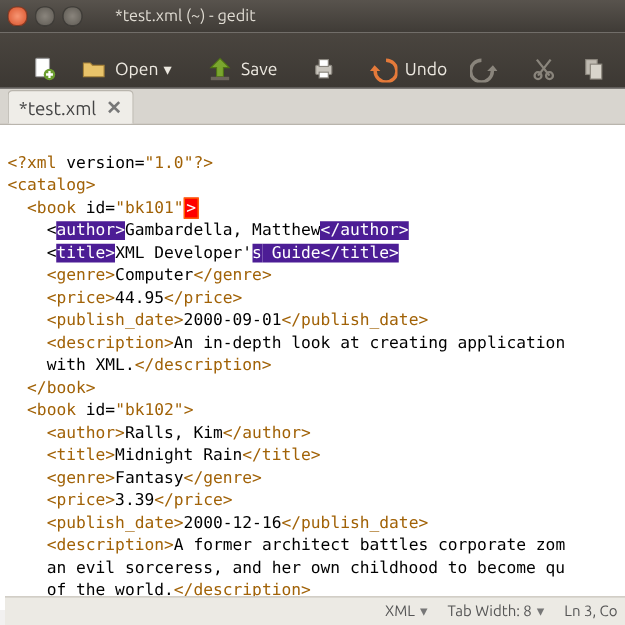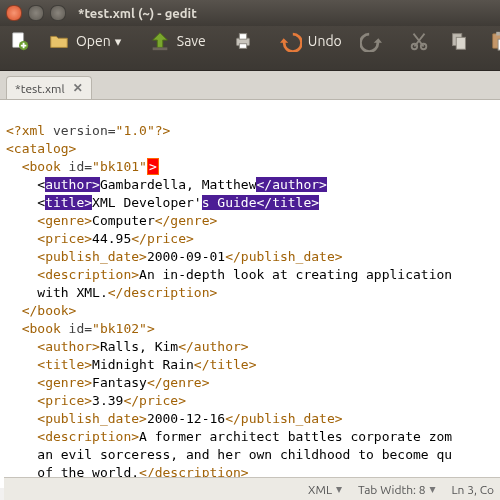--- a/index.html
+++ b/index.html
@@ -1,32 +1,32 @@
 <!DOCTYPE html>
 <html><head>
 <meta charset="utf-8">
 <style>
 html,body{margin:0;padding:0;font-family:"Ubuntu",Arial,sans-serif;font-size:13px;background:#f2f1f0;width:500px;height:500px;overflow:hidden}
 .titlebar{height:26px;background:linear-gradient(#58534d,#3f3b36);display:flex;align-items:center;padding:0 6px;color:#dfdbd2}
 .wbtn{width:14px;height:14px;border-radius:7px;margin-right:6px;display:inline-block;border:1px solid rgba(0,0,0,.4)}
 .wbtn.close{background:radial-gradient(#f79674,#d9532b)}
 .wbtn.min,.wbtn.max{background:radial-gradient(#8a857d,#5e5a53)}
-.title{margin-left:6px;font-weight:bold;font-size:13px;color:#dfdbd2}
-.toolbar{height:44px;background:linear-gradient(#4a453f,#3c3833);display:flex;align-items:flex-start;padding:0 0;border-bottom:1px solid #2b2724}
+.title{margin-left:20px;font-weight:normal;font-size:13px;color:#dfdbd2}
+.toolbar{height:44px;background:linear-gradient(#4a453f,#3c3833);display:flex;align-items:flex-end;padding:0 16px;border-bottom:1px solid #2b2724}
 .tbtn{display:flex;align-items:center;padding:4px 8px;color:#ece8e0;border-radius:4px;margin-right:2px;cursor:pointer}
 .tbtn .lbl{margin-left:6px;font-size:14px}
 .sep{width:1px;height:30px;background:#2b2724;margin:0 4px}
 .icon{width:22px;height:22px}
 .dd{width:8px;margin-left:4px;color:#ece8e0}
 .tabbar{height:28px;background:#d8d5cf;display:flex;align-items:flex-end;padding-left:6px;border-bottom:1px solid #b9b5ad}
-.tab{background:#efede8;border:1px solid #b9b5ad;border-bottom:none;border-radius:4px 4px 0 0;padding:4px 8px;display:flex;align-items:center;font-size:12px;color:#444}
+.tab{background:#efede8;border:1px solid #b9b5ad;border-bottom:none;border-radius:4px 4px 0 0;padding:4px 8px;display:flex;align-items:center;font-size:15px;color:#444}
 .tab .x{margin-left:8px;font-weight:bold;color:#777;cursor:pointer}
 .editor{background:#fff;font-family:"DejaVu Sans Mono","Ubuntu Mono",monospace;font-size:13px;line-height:18px;color:#333;padding:4px 6px;height:380px;overflow:hidden;white-space:pre;position:relative}
 .g{color:#a16207}    
-.b{color:#404040}    
+.b{color:#000000}    
 .k{color:#000}       
 .hl{background:#4c1d95;color:#fff}   
 .curhl{background:#ff0000;color:#fff;border:1.5px solid #ff6600;padding:0 1px}
 .status{position:absolute;bottom:0;left:4px;right:0;height:22px;background:#eceae4;border-top:1px solid #c7c3bb;display:flex;align-items:center;justify-content:flex-end;font-size:12px;color:#555;padding:0 6px}
 .sitem{margin-left:14px;display:flex;align-items:center}
 .sitem .dd{color:#777}
 </style>
 </head>
 <body>
 

